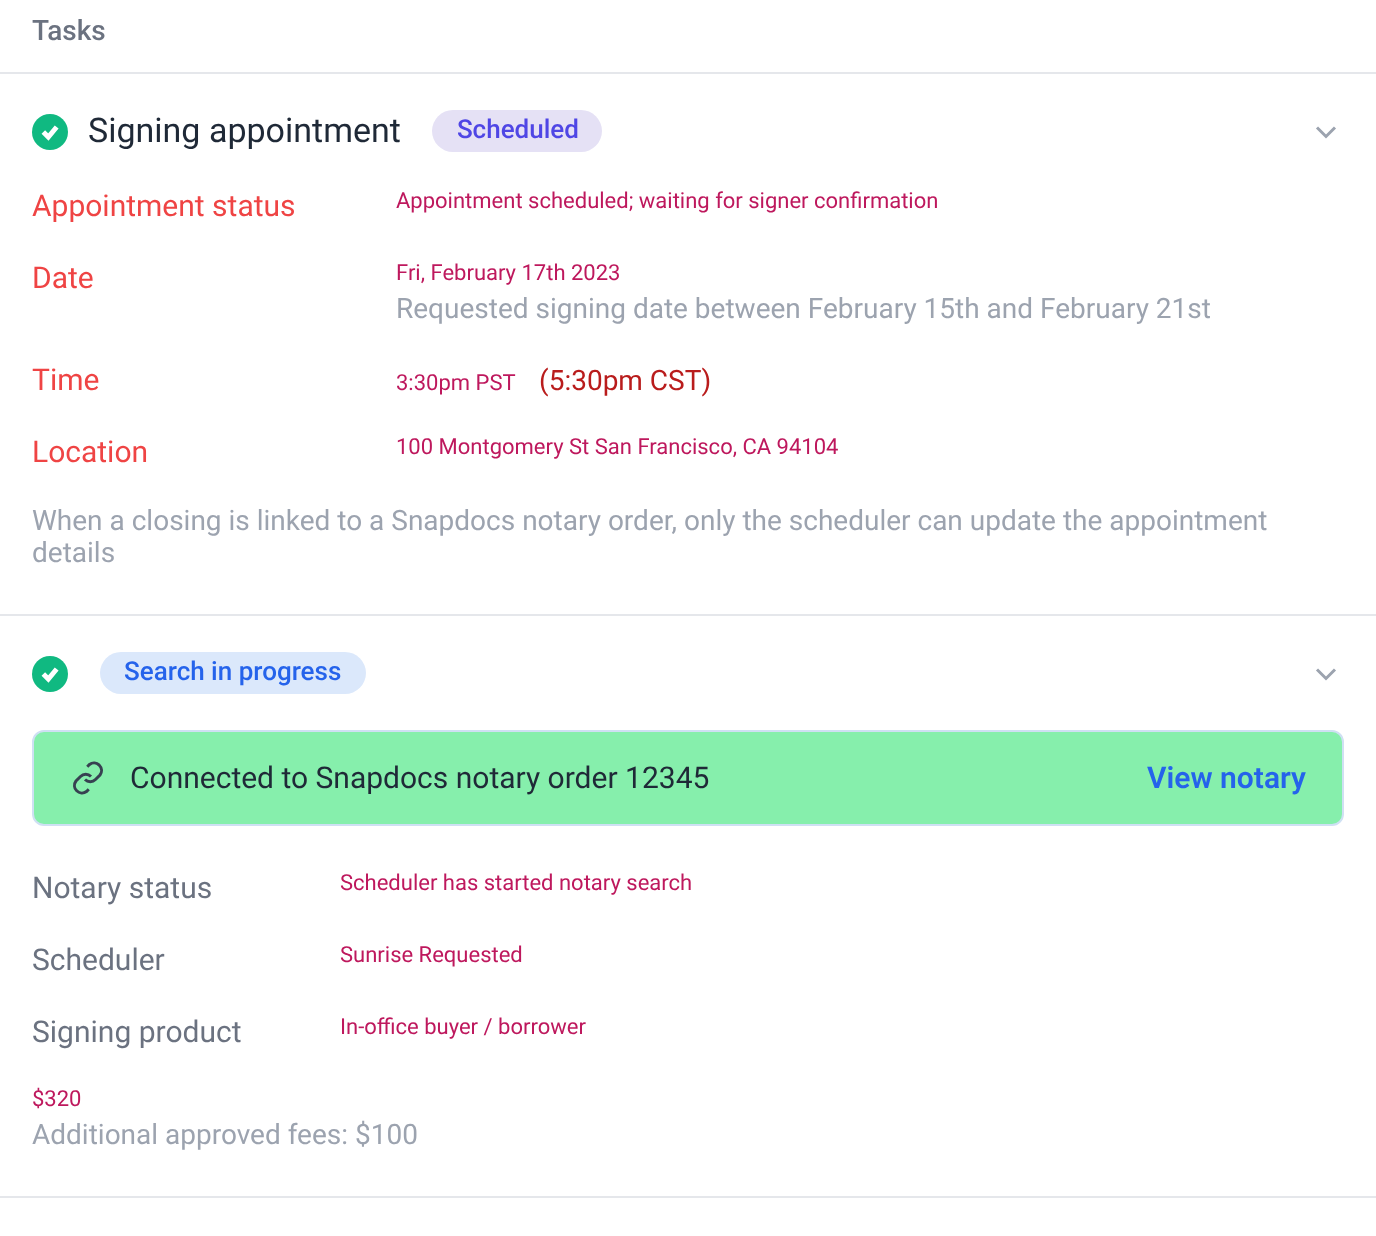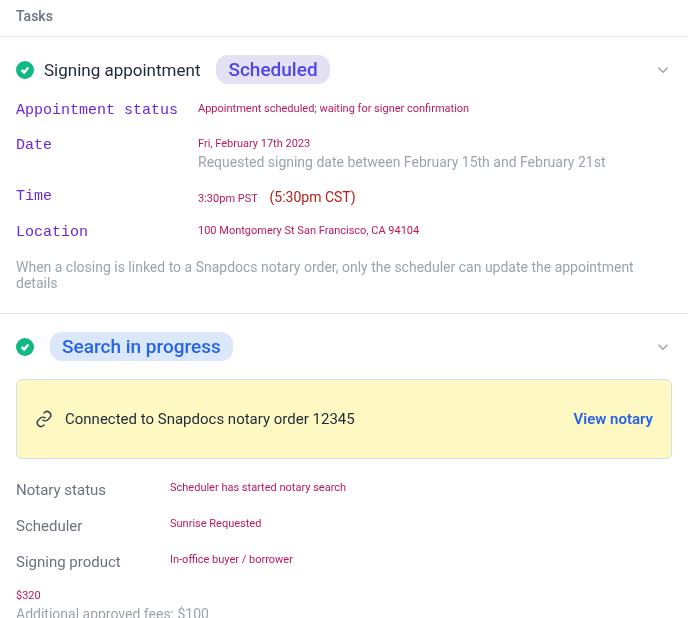--- a/index.html
+++ b/index.html
@@ -32,60 +32,59 @@
     display: flex; align-items: center; justify-content: center;
     flex-shrink: 0;
   }
   .check-icon svg { width: 10px; height: 10px; fill: none; stroke: #fff; stroke-width: 3; }
   .section-title {
     font-size: 17px;
     font-weight: 400;
     color: #1f2937;
   }
   .badge {
-    font-size: 19px;
+    font-size: 13px;
     font-weight: 500;
     padding: 3px 12px;
     border-radius: 12px;
     margin-left: 6px;
   }
   .badge-scheduled { background: #e5e1f5; color: #4f46e5; }
   .badge-search    { background: #dbe8fb; color: #2563eb; }
   .chevron { margin-left: auto; width: 18px; height: 18px; stroke: #9ca3af; stroke-width: 2; fill: none; }
 
   .row { display: flex; align-items: flex-start; margin-bottom: 18px; }
   .row:last-child { margin-bottom: 0; }
   .label {
     width: 182px;
     flex-shrink: 0;
-    color: #6d28d9;
+    color: #ef4444;
     font-size: 15px;
-    font-family: Liberation Mono, monospace;
   }
   .label2 {
     width: 154px;
     flex-shrink: 0;
     color: #6b7280;
     font-size: 15px;
   }
   .value { color: #be185d; font-size: 11px; }
   .value-sub { color: #9ca3af; font-size: 14px; margin-top: 4px; }
   .value-inline-sub { color: #b91c1c; font-size: 14px; margin-left: 8px; margin-top: 33px; }
 
   .footnote {
     color: #9ca3af;
     font-size: 14px;
     margin-top: 4px;
   }
 
   .connected-box {
     border: 1px solid #cfe0f3;
-    background: #fef9c3;
+    background: #86efac;
     border-radius: 6px;
-    padding: 30px 18px;
+    padding: 14px 18px;
     display: flex;
     align-items: flex-end;
     margin-bottom: 22px;
   }
   .link-icon {
     width: 18px; height: 18px;
     stroke: #374151; stroke-width: 2; fill: none;
     margin-right: 12px;
     flex-shrink: 0;
   }

